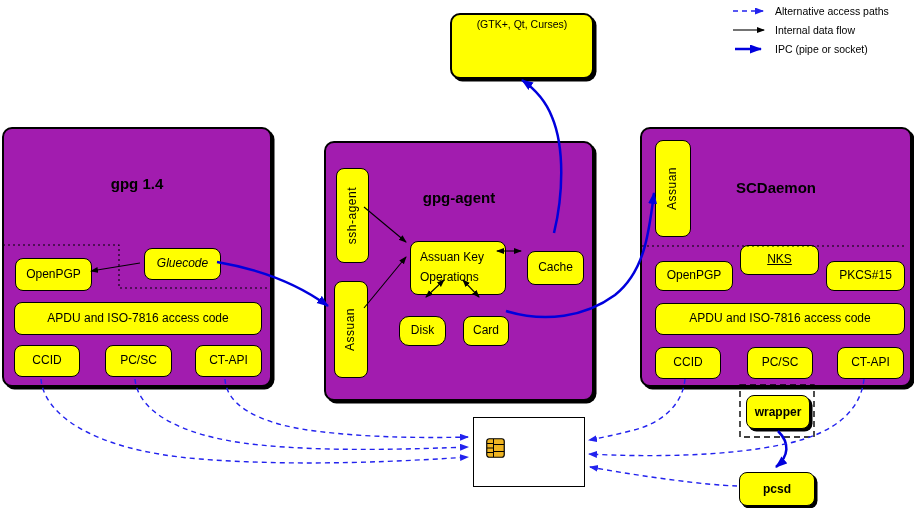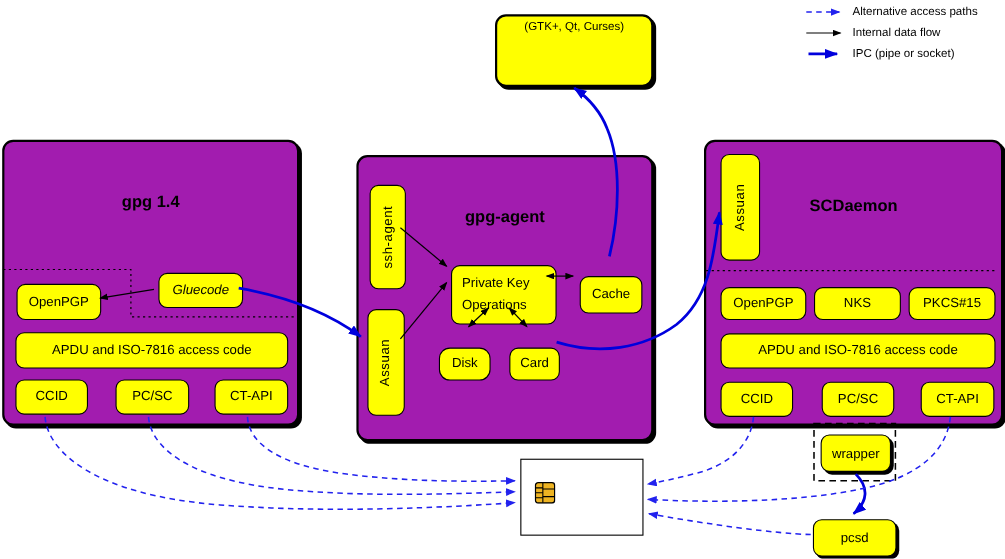--- a/index.html
+++ b/index.html
@@ -11,21 +11,21 @@
   .panel-title{position:absolute;left:0;right:0;text-align:center;font-weight:bold;font-size:15px;}
 
   .node{position:absolute;background:#ffff00;border:1.5px solid #000;border-radius:8px;
         display:flex;align-items:center;justify-content:center;font-size:12px;line-height:1.15;}
   .node.vert{padding:0;}
   .vlabel{writing-mode:vertical-rl;transform:rotate(180deg);font-size:12px;letter-spacing:0.5px;}
 
   .node.multiline{flex-direction:column;align-items:flex-start;justify-content:center;padding-left:9px;}
 
   .standalone{position:absolute;background:#ffff00;border:1.5px solid #000;border-radius:8px;
-        box-shadow:2.5px 2.5px 0 0 #000;display:flex;align-items:center;justify-content:center;font-size:12px;}
+        box-shadow:2.5px 2.5px 0 0 #000;display:flex;align-items:center;justify-content:center;font-size:12px;font-weight:bold;}
 
   #pinentry-box{position:absolute;left:450px;top:13px;width:140px;height:62px;background:#ffff00;
         border:2px solid #000;border-radius:10px;box-shadow:2.5px 2.5px 0 0 #000;text-align:center;}
   #pinentry-title{margin-top:11px;font-weight:bold;font-size:14px;}
   #pinentry-sub{margin-top:3px;font-size:10.5px;}
 
   #smartcard{position:absolute;left:473px;top:417px;width:110px;height:68px;background:#ffffff;
         border:1.5px solid #000;}
   #chip{position:absolute;left:12px;top:20px;}
 
@@ -104,21 +104,21 @@
 
   <div class="panel" style="left:324px;top:141px;width:266px;height:256px;">
     <div class="panel-title" style="top:46px;">gpg-agent</div>
     <div class="node vert" style="left:10px;top:25px;width:31px;height:93px;">
       <span class="vlabel">ssh-agent</span>
     </div>
     <div class="node vert" style="left:8px;top:138px;width:32px;height:95px;">
       <span class="vlabel">Assuan</span>
     </div>
     <div class="node multiline" style="left:84px;top:98px;width:85px;height:52px;">
-      <span>Private Key</span>
+      <span>Assuan Key</span>
       <span style="margin-top:6px;">Operations</span>
     </div>
     <div class="node" style="left:201px;top:108px;width:55px;height:32px;">
       <span>Cache</span>
     </div>
     <div class="node" style="left:73px;top:173px;width:45px;height:28px;border-radius:10px;">
       <span>Disk</span>
     </div>
     <div class="node" style="left:137px;top:173px;width:44px;height:28px;">
       <span>Card</span>
@@ -126,21 +126,21 @@
   </div>
 
   <div class="panel" style="left:640px;top:127px;width:268px;height:256px;">
     <div class="panel-title" style="top:50px;">SCDaemon</div>
     <div class="node vert" style="left:13px;top:11px;width:34px;height:95px;">
       <span class="vlabel">Assuan</span>
     </div>
     <div class="node" style="left:13px;top:132px;width:76px;height:28px;">
       <span>OpenPGP</span>
     </div>
-    <div class="node" style="left:98px;top:132px;width:77px;height:28px;">
+    <div class="node" style="left:98px;top:116px;width:77px;height:28px;text-decoration:underline;">
       <span>NKS</span>
     </div>
     <div class="node" style="left:184px;top:132px;width:77px;height:28px;">
       <span>PKCS#15</span>
     </div>
     <div class="node" style="left:13px;top:174px;width:248px;height:30px;">
       <span>APDU and ISO-7816 access code</span>
     </div>
     <div class="node" style="left:13px;top:218px;width:64px;height:30px;">
       <span>CCID</span>

